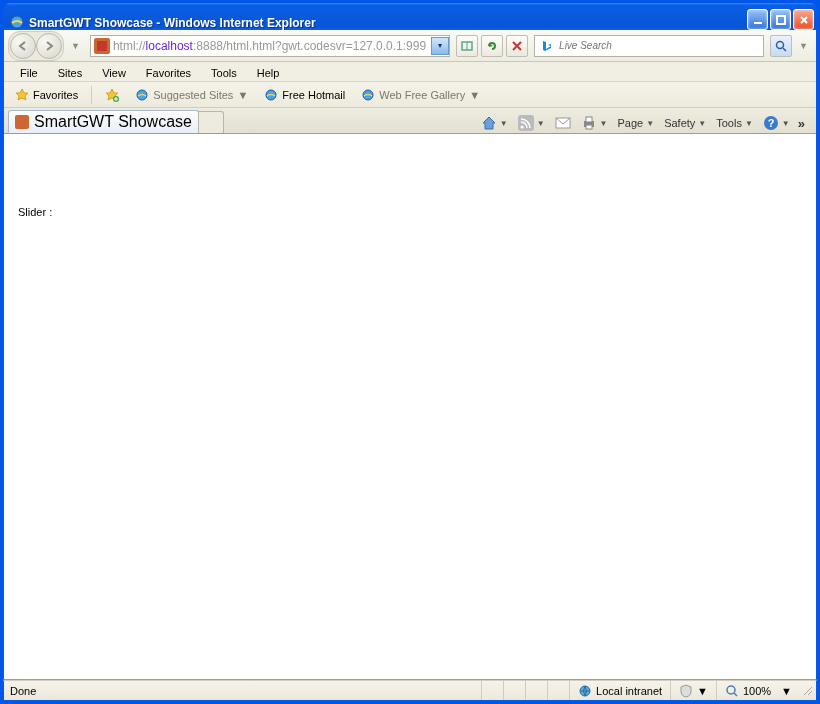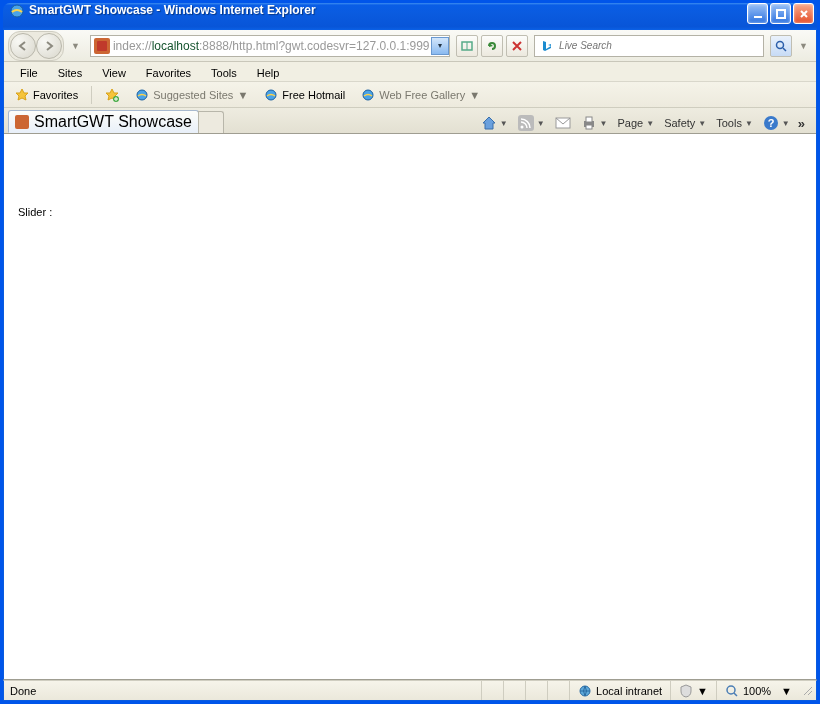--- a/index.html
+++ b/index.html
@@ -15,21 +15,21 @@
 .window {
   width: 100%;
   height: 100%;
   display: flex;
   flex-direction: column;
 }
 .titlebar {
   height: 27px;
   background: linear-gradient(to bottom, #3c8cf0 0%, #095de6 8%, #0a5bdf 40%, #0855d8 88%, #0b61e6 100%);
   display: flex;
-  align-items: flex-start;
+  align-items: flex-end;
   padding: 0 3px 0 6px;
   color: white;
   border-radius: 7px 7px 0 0;
 }
 .titlebar .ie-icon { width: 16px; height: 16px; margin-right: 4px; display:flex;align-items:center;justify-content:center;}
 .titlebar .title { font-weight: bold; font-size: 12px; text-shadow: 1px 1px 1px rgba(0,0,0,.4); flex: 1; }
 .win-btns { display: flex; gap: 2px; }
 .win-btn { width: 21px; height: 21px; border: 1px solid #fff; border-radius: 3px; display:flex;align-items:center;justify-content:center; box-shadow: inset 0 0 3px rgba(255,255,255,.6);}
 .win-min { background: linear-gradient(to bottom,#99c0f6,#2e73e0);}
 .win-max { background: linear-gradient(to bottom,#99c0f6,#2e73e0);}
@@ -49,21 +49,21 @@
   padding: 2px 4px;
   border-bottom: 1px solid #c9c7ba;
   gap:3px;
 }
 .navbtns { display:flex; align-items:center; background:#eceadf; border:1px solid #cfcdc1; border-radius:12px; padding:1px;}
 .navbtn { width:26px; height:26px; border-radius:50%; background: radial-gradient(circle at 30% 30%, #f8f8f4, #d9d7cc); border:1px solid #b9b7ab; display:flex;align-items:center;justify-content:center; color:#8c8a7f;}
 .drop-tri { color:#8c8a7f; font-size:9px; padding:0 4px;}
 .url-wrap { flex:1; display:flex; align-items:center; height:22px; background:#fff; border:1px solid #b4b2a6; margin:0 3px;}
 .url-wrap .favicon { width:16px;height:16px;margin:0 3px;background:#c63;border-radius:2px;display:flex;align-items:center;justify-content:center;}
 .url-text { flex:1; color:#999; font-size:12px; white-space:nowrap; overflow:hidden; }
-.url-text .bold { color:#14532d; }
+.url-text .bold { color:#6d28d9; }
 .url-drop { width:18px; height:18px; background:linear-gradient(to bottom,#d3e6fb,#8abaf0); border:1px solid #6a99d0; display:flex;align-items:center;justify-content:center;font-size:8px;color:#234;}
 .sq-btn { width:22px;height:22px;border:1px solid #c0beb2;background:linear-gradient(to bottom,#fdfdfb,#ece9de);display:flex;align-items:center;justify-content:center;border-radius:2px;}
 .search-wrap { width:230px; display:flex;align-items:center;height:22px;background:#fff;border:1px solid #b4b2a6;margin:0 3px;}
 .search-wrap .bing {width:18px;height:14px;margin:0 3px;display:flex;align-items:center;justify-content:center;}
 .search-wrap input { flex:1;border:none;outline:none;font-size:10px;font-style:italic;color:#888;font-family:inherit;}
 .search-btn { width:22px;height:22px;border:1px solid #c0beb2;background:linear-gradient(to bottom,#eaf2fc,#c7dbf5);display:flex;align-items:center;justify-content:center;color:#2c5faa;border-radius:2px;}
 .menubar { height:20px; background:#f1efe3; display:flex; align-items:flex-end; padding:0 6px; gap:0; border-bottom:1px solid #d9d7cb;}
 .menubar .mi { padding:2px 10px; color:#000; }
 .favbar { height:26px; background:linear-gradient(to bottom,#f5f3e9,#edeadd); display:flex;align-items:center;padding:0 4px;border-bottom:1px solid #cfcdbf;gap:2px;}
 .favbar .favbtn { display:flex;align-items:center;gap:4px;padding:2px 6px;border:1px solid transparent;}
@@ -152,21 +152,21 @@
             </svg>
           </div>
       </div>
       <span class="drop-tri">▼</span>
       <div class="url-wrap">
         <span class="favicon">
             <svg width="10" height="10">
               <rect width="10" height="10" fill="#c0392b" rx="1"></rect>
             </svg>
           </span>
-        <span class="url-text"><span>index://</span><span class="bold">localhost</span><span>:8888/http.html?gwt.codesvr=127.0.0.1:999</span></span>
+        <span class="url-text"><span>html://</span><span class="bold">localhost</span><span>:8888/html.html?gwt.codesvr=127.0.0.1:999</span></span>
         <span class="url-drop">▾</span>
       </div>
       <div class="sq-btn">
           <svg width="14" height="14">
             <rect x="2" y="3" width="10" height="8" fill="none" stroke="#5a8" stroke-width="1.5"></rect>
             <path d="M7 3 L7 11" stroke="#5a8"></path>
           </svg>
         </div>
       <div class="sq-btn">
           <svg width="14" height="14">

